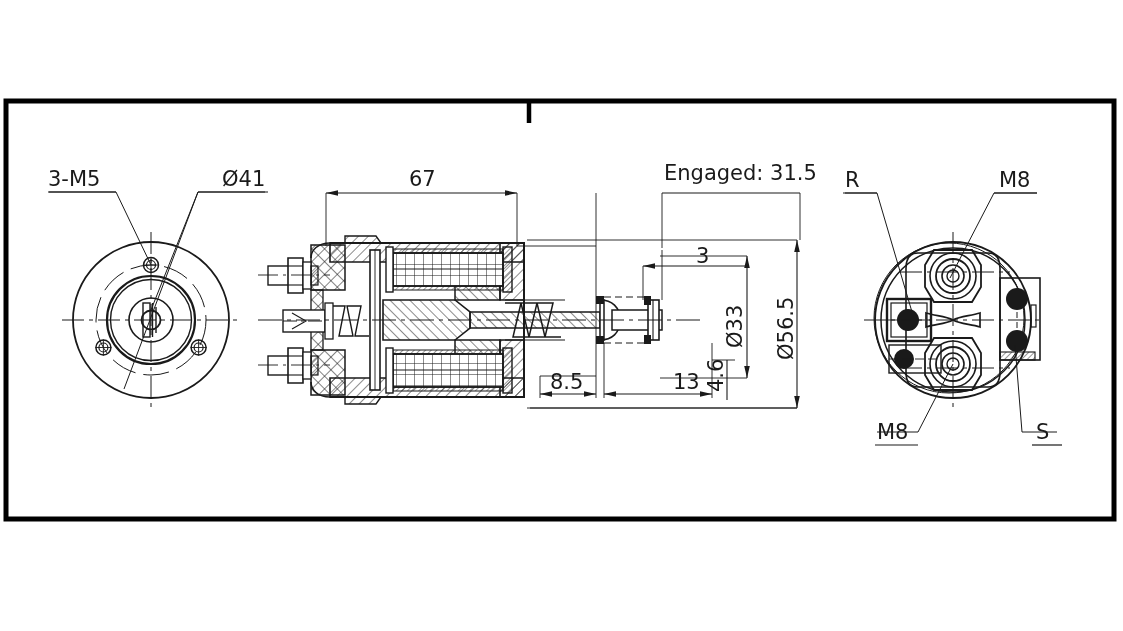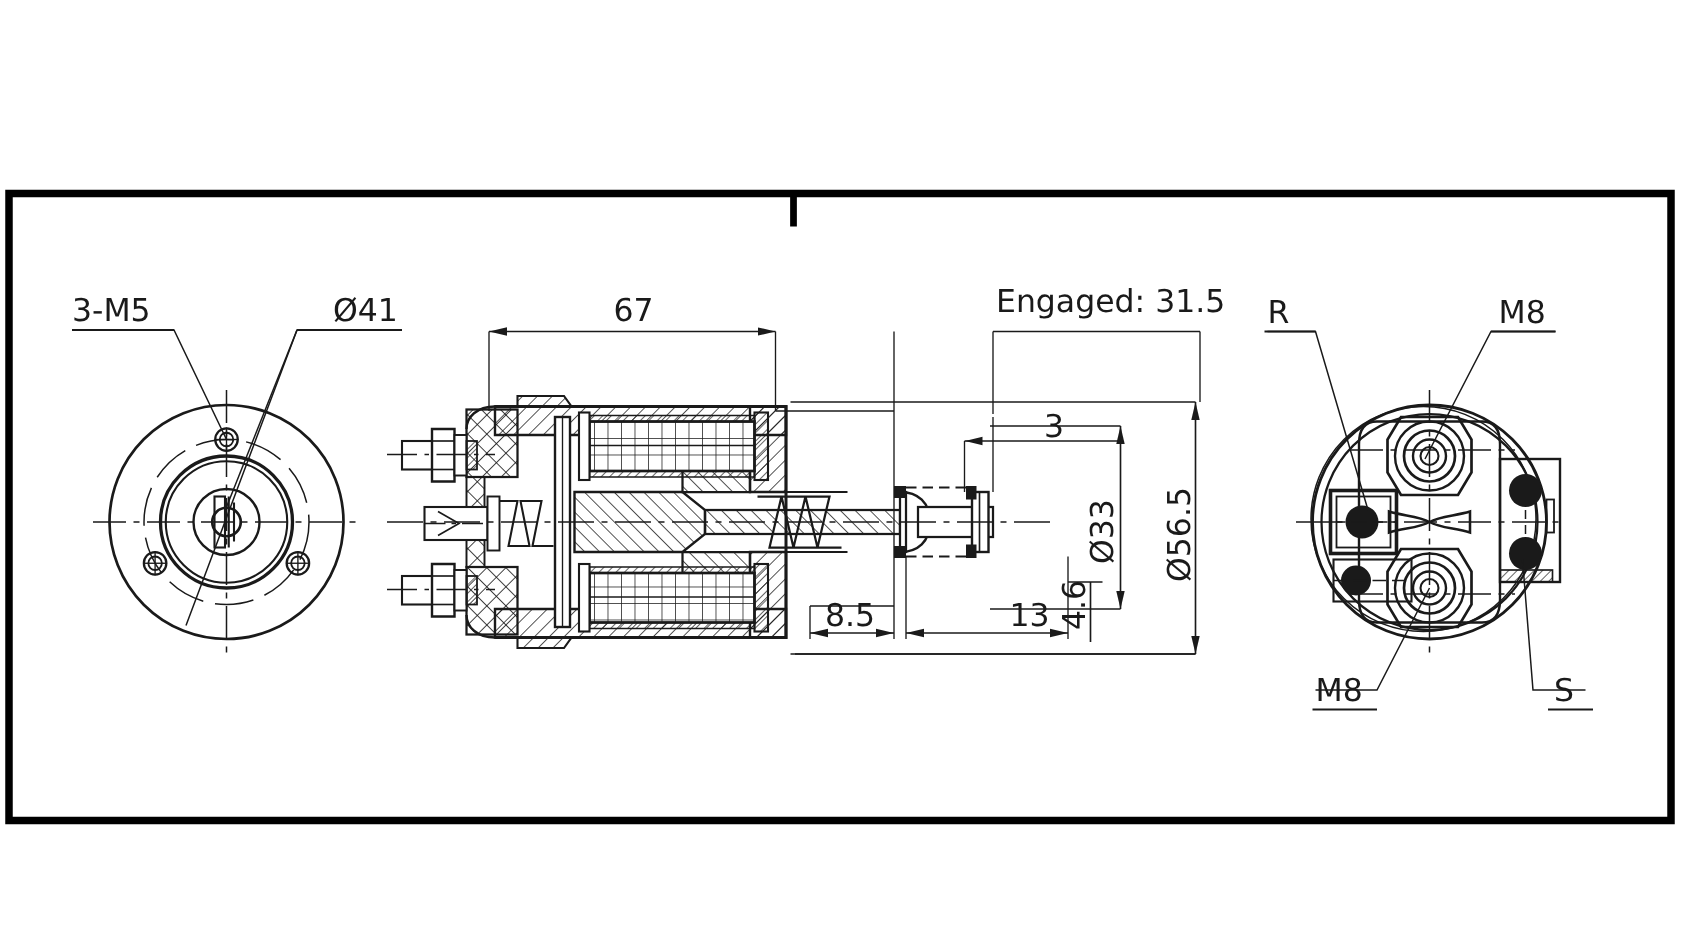--- a/index.html
+++ b/index.html
@@ -1,19 +1,19 @@
 <!DOCTYPE html>
 <html><head>
 <meta charset="utf-8">
 <title>Solenoid Technical Drawing</title>
 <style>
   html,body{margin:0;padding:0;background:#ffffff;}
   body{width:1123px;height:631px;overflow:hidden;
        font-family:"DejaVu Sans",sans-serif;}
-  #sheet{position:relative;width:1123px;height:580px;background:#ffffff;margin-top:28px;}
+  #sheet{position:relative;width:1123px;height:580px;background:#ffffff;}
   #sheet svg{display:block;}
   .dimtext{font-family:"DejaVu Sans",sans-serif;font-size:21px;fill:#1a1a1a;}
   .labeltext{font-family:"DejaVu Sans",sans-serif;font-size:21px;fill:#1a1a1a;}
 </style>
 </head>
 <body>
 
 <div id="sheet">
 
 <svg width="1123" height="631" viewBox="0 0 1123 631" shape-rendering="geometricPrecision">

